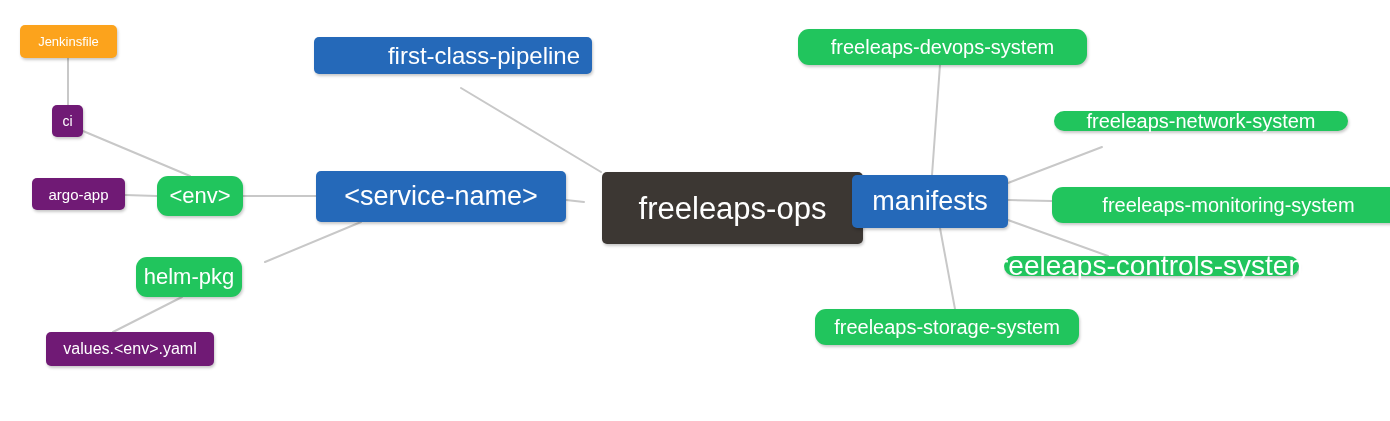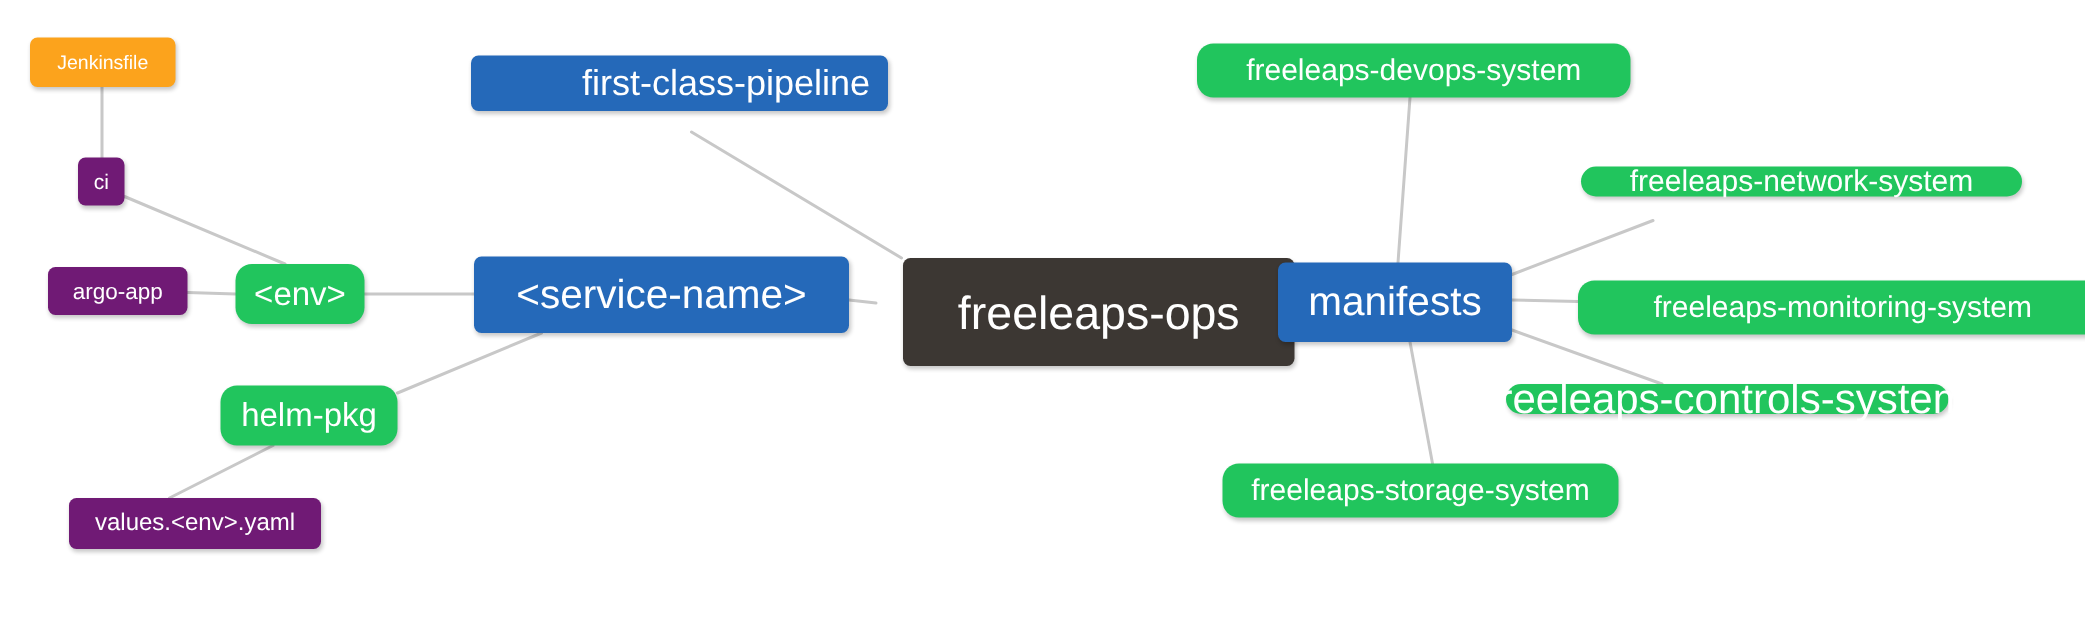--- a/index.html
+++ b/index.html
@@ -79,21 +79,21 @@
       </div>
       <div class="node c-red" style="left: 52px; top: 105px; width: 31px; height: 32px; font-size: 14px;">
         <span class="node-label">ci</span>
       </div>
       <div class="node c-red" style="left: 32px; top: 178px; width: 93px; height: 32px; font-size: 15px;">
         <span class="node-label">argo-app</span>
       </div>
       <div class="node c-green" style="left: 157px; top: 176px; width: 86px; height: 40px; font-size: 22px;">
         <span class="node-label">&lt;env&gt;</span>
       </div>
-      <div class="node c-green" style="left: 147px; top: 257px; width: 118px; height: 40px; font-size: 22px;">
+      <div class="node c-green" style="left: 136px; top: 257px; width: 106px; height: 40px; font-size: 22px;">
         <span class="node-label">helm-pkg</span>
       </div>
       <div class="node c-red" style="left: 10px; top: 332px; width: 168px; height: 34px; font-size: 16px; margin-left: 36px;">
         <span class="node-label">values.&lt;env&gt;.yaml</span>
       </div>
       <div class="node c-blue" style="left: 314px; top: 37px; width: 278px; height: 37px; font-size: 24px; justify-content: flex-end;">
         <span class="node-label">first-class-pipeline</span>
       </div>
       <div class="node c-blue" style="left: 316px; top: 171px; width: 250px; height: 51px; font-size: 27px;">
         <span class="node-label">&lt;service-name&gt;</span>

